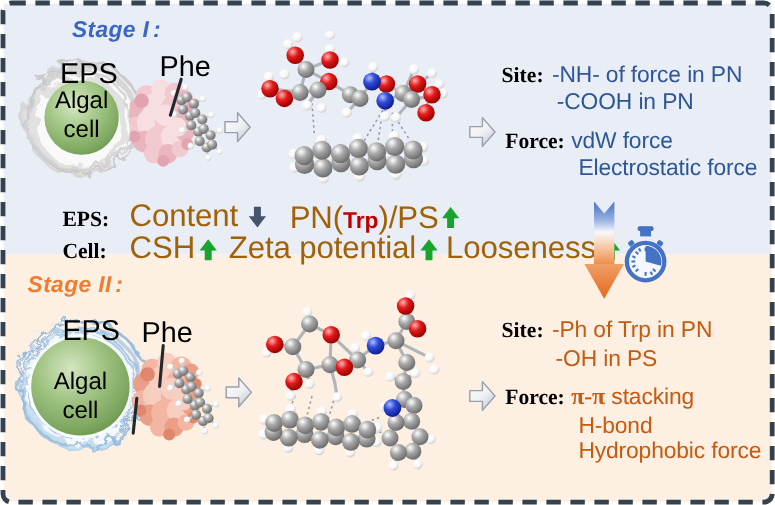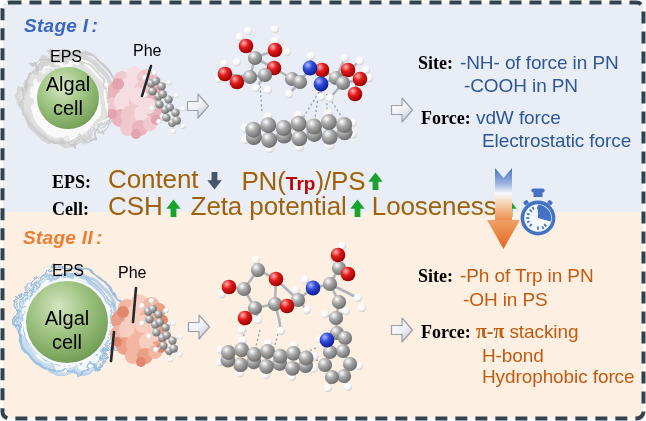--- a/index.html
+++ b/index.html
@@ -3,24 +3,24 @@
 <meta charset="utf-8">
 <style>
   html,body{margin:0;padding:0;}
   body{font-family:"Liberation Sans",sans-serif;}
   .canvas{position:relative;width:646px;height:421px;background:#ffffff;overflow:hidden;}
   .panel{position:absolute;left:3px;width:640px;}
   .panel.top{top:3px;height:209px;background:var(--bg-blue);}
   .panel.bottom{top:212px;height:206px;background:var(--bg-peach);}
   .abs{position:absolute;}
   .stage-title{font-size:19px;font-weight:bold;font-style:italic;letter-spacing:.3px;}
-  .stage-title.s1{color:var(--title-blue);}
+  .stage-title.s1{color:var(--title-blue);margin-left:36px;}
   .stage-title.s2{color:var(--title-orange);}
   .stage-title .colon{margin-left:3px;}
-  .lab{font-size:16px;color:#000;white-space:nowrap;}
+  .lab{font-size:24px;color:#000;white-space:nowrap;}
   .cell-text{font-size:20px;color:#000;text-align:center;line-height:24px;width:62px;}
   .serifb{font-family:"Liberation Serif",serif;font-weight:bold;font-size:18px;color:#000;}
   .line{white-space:nowrap;font-size:19px;}
   .blue{color:var(--text-blue);}
   .orange{color:var(--text-orange);}
   .lblw{display:inline-block;}
   .w-site{width:42px;}
   .w-force{width:55px;}
   .w-mid{width:56px;}
   .val{letter-spacing:-0.1px;}

